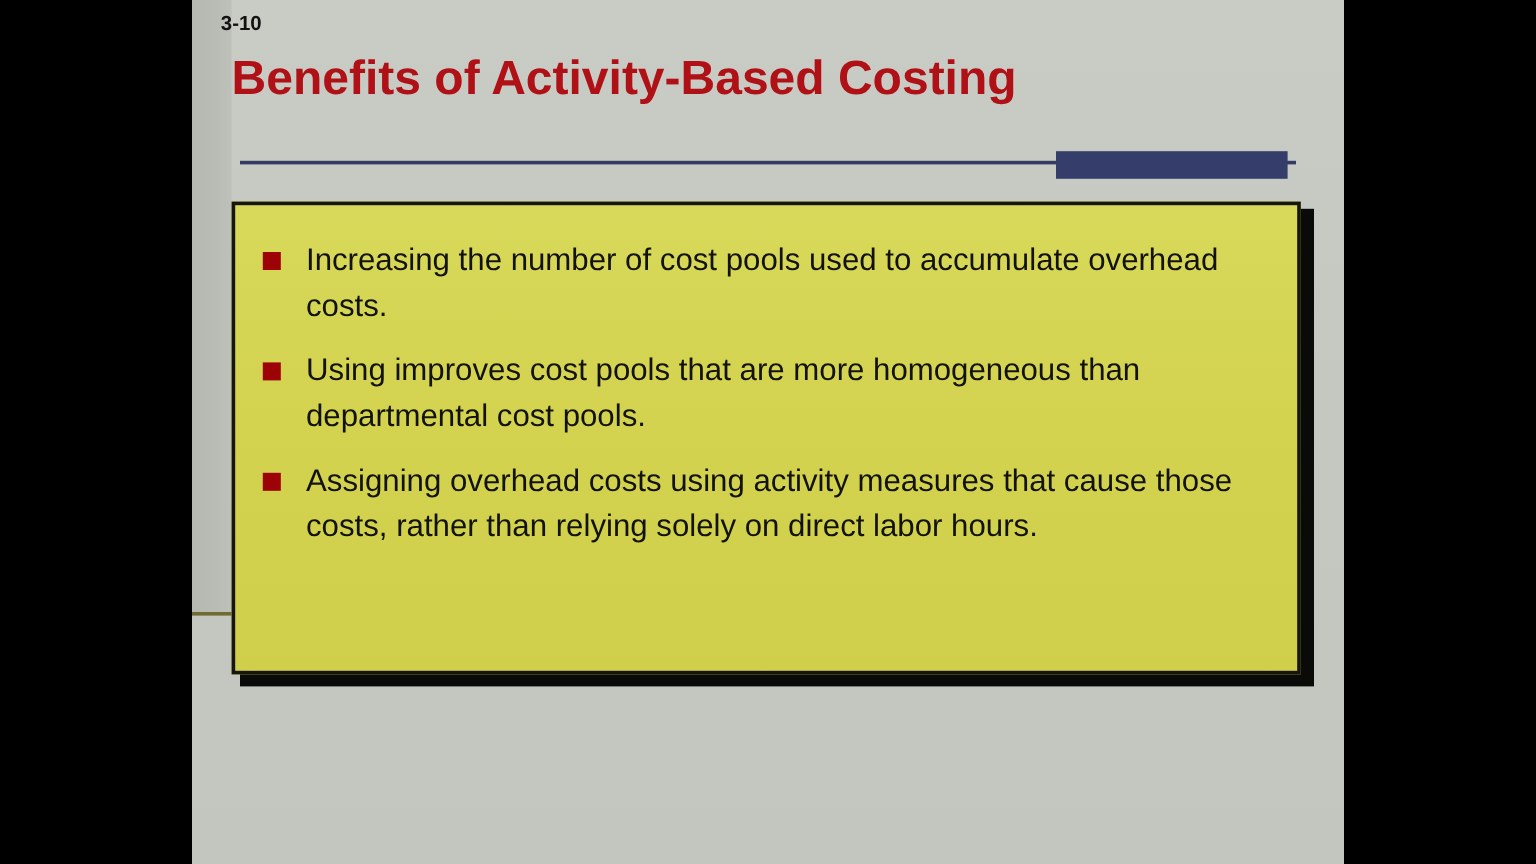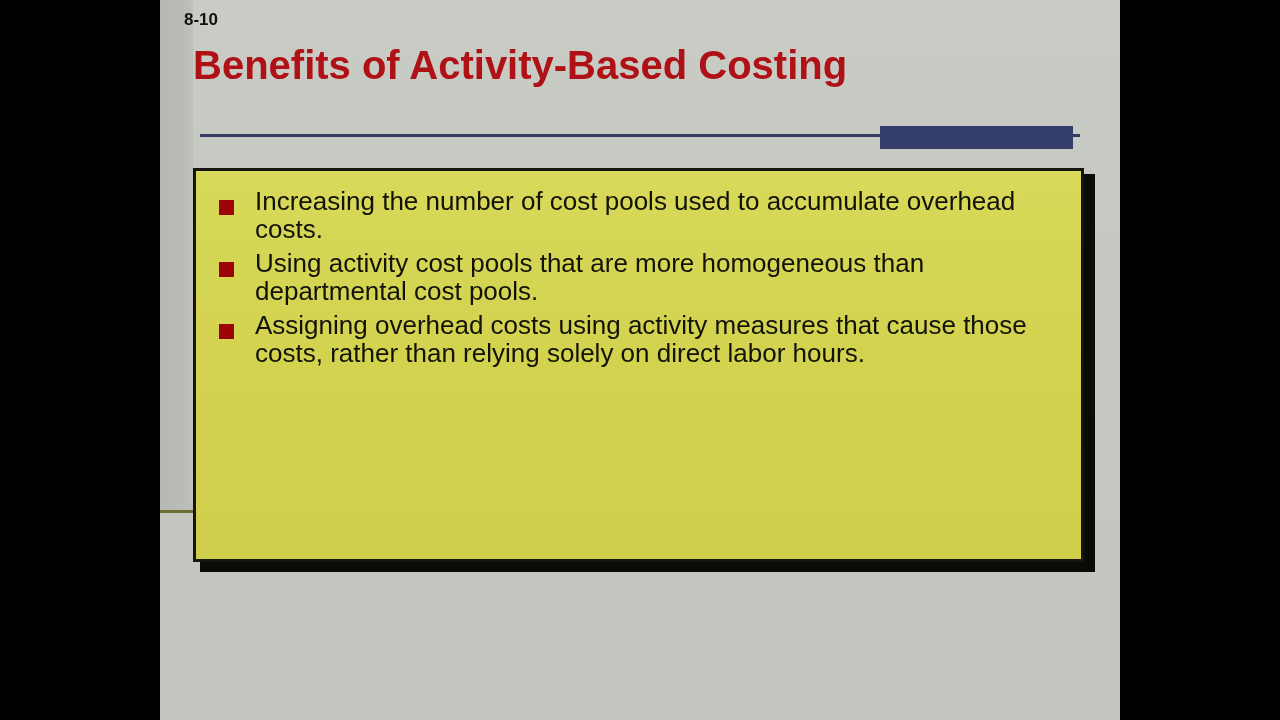--- a/index.html
+++ b/index.html
@@ -122,25 +122,25 @@
     white-space: nowrap;
   }
 
   ul#bullet-list {
     list-style: none;
     margin: 0;
     padding: 0;
   }
   li.bullet-item {
     position: relative;
-    margin: 6px 0 6px 0;
+    margin: 16px 0 6px 0;
     padding-left: 47px;
     font-size: 26px;
     color: #121209;
-    line-height: 28px;
+    line-height: 38px;
   }
   li.bullet-item:last-child { margin-bottom: 0; }
 
   span.bullet-marker {
     position: absolute;
     left: 11px;
     top: 13px;
     width: 15px;
     height: 15px;
     background: #9c0206;
@@ -160,42 +160,42 @@
 </style>
 </head>
 <body>
 
 <div id="stage">
 
   <div id="slide">
 
     <div id="left-band"></div>
 
-    <div id="slide-number">8-10</div>
+    <div id="slide-number">3-10</div>
 
     <div id="title">Benefits of Activity-Based Costing</div>
 
     <div id="title-rule"></div>
     <div id="accent-bar"></div>
 
     <div id="content-shadow"></div>
 
     <div id="content-panel">
 
 
       <ul id="bullet-list">
 
         <li class="bullet-item">
           <span class="bullet-marker"></span>
           <span class="bullet-text">Increasing the number of cost pools used to accumulate overhead costs.</span>
         </li>
 
         <li class="bullet-item">
           <span class="bullet-marker"></span>
-          <span class="bullet-text">Using activity cost pools that are more homogeneous than departmental cost pools.</span>
+          <span class="bullet-text">Using improves cost pools that are more homogeneous than departmental cost pools.</span>
         </li>
 
         <li class="bullet-item">
           <span class="bullet-marker"></span>
           <span class="bullet-text">Assigning overhead costs using activity measures that cause those costs, rather than relying solely on direct labor hours.</span>
         </li>
 
       </ul>
     </div>
   </div>

